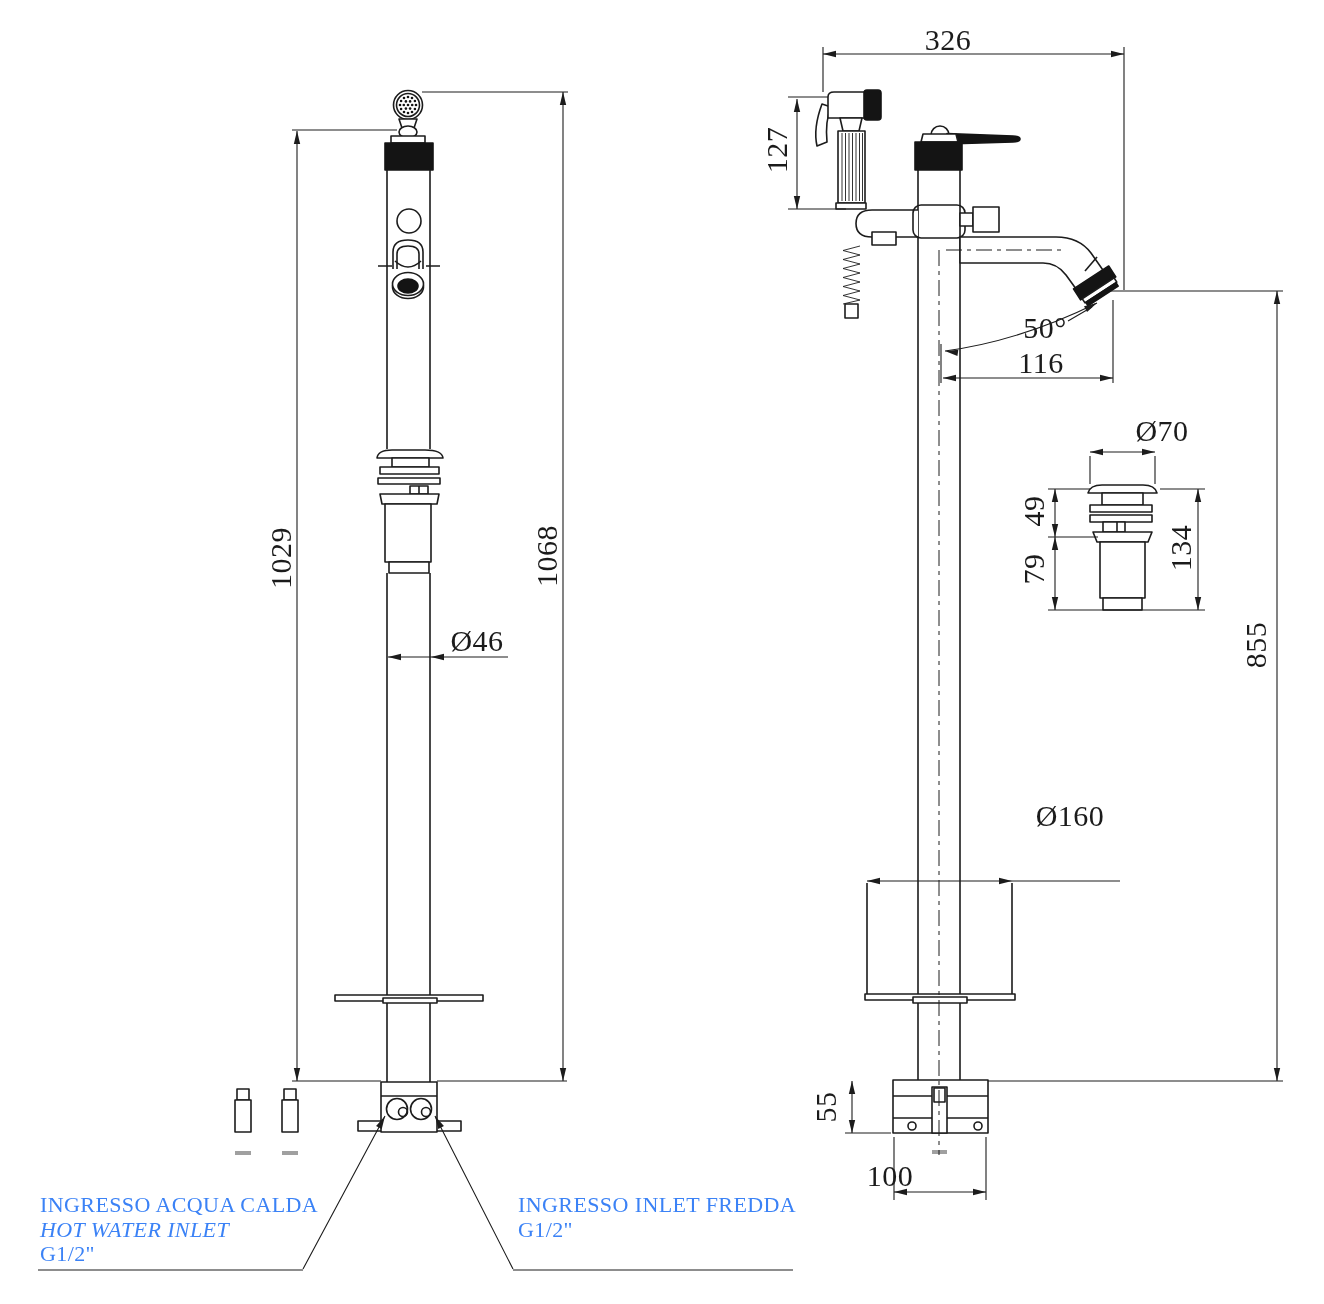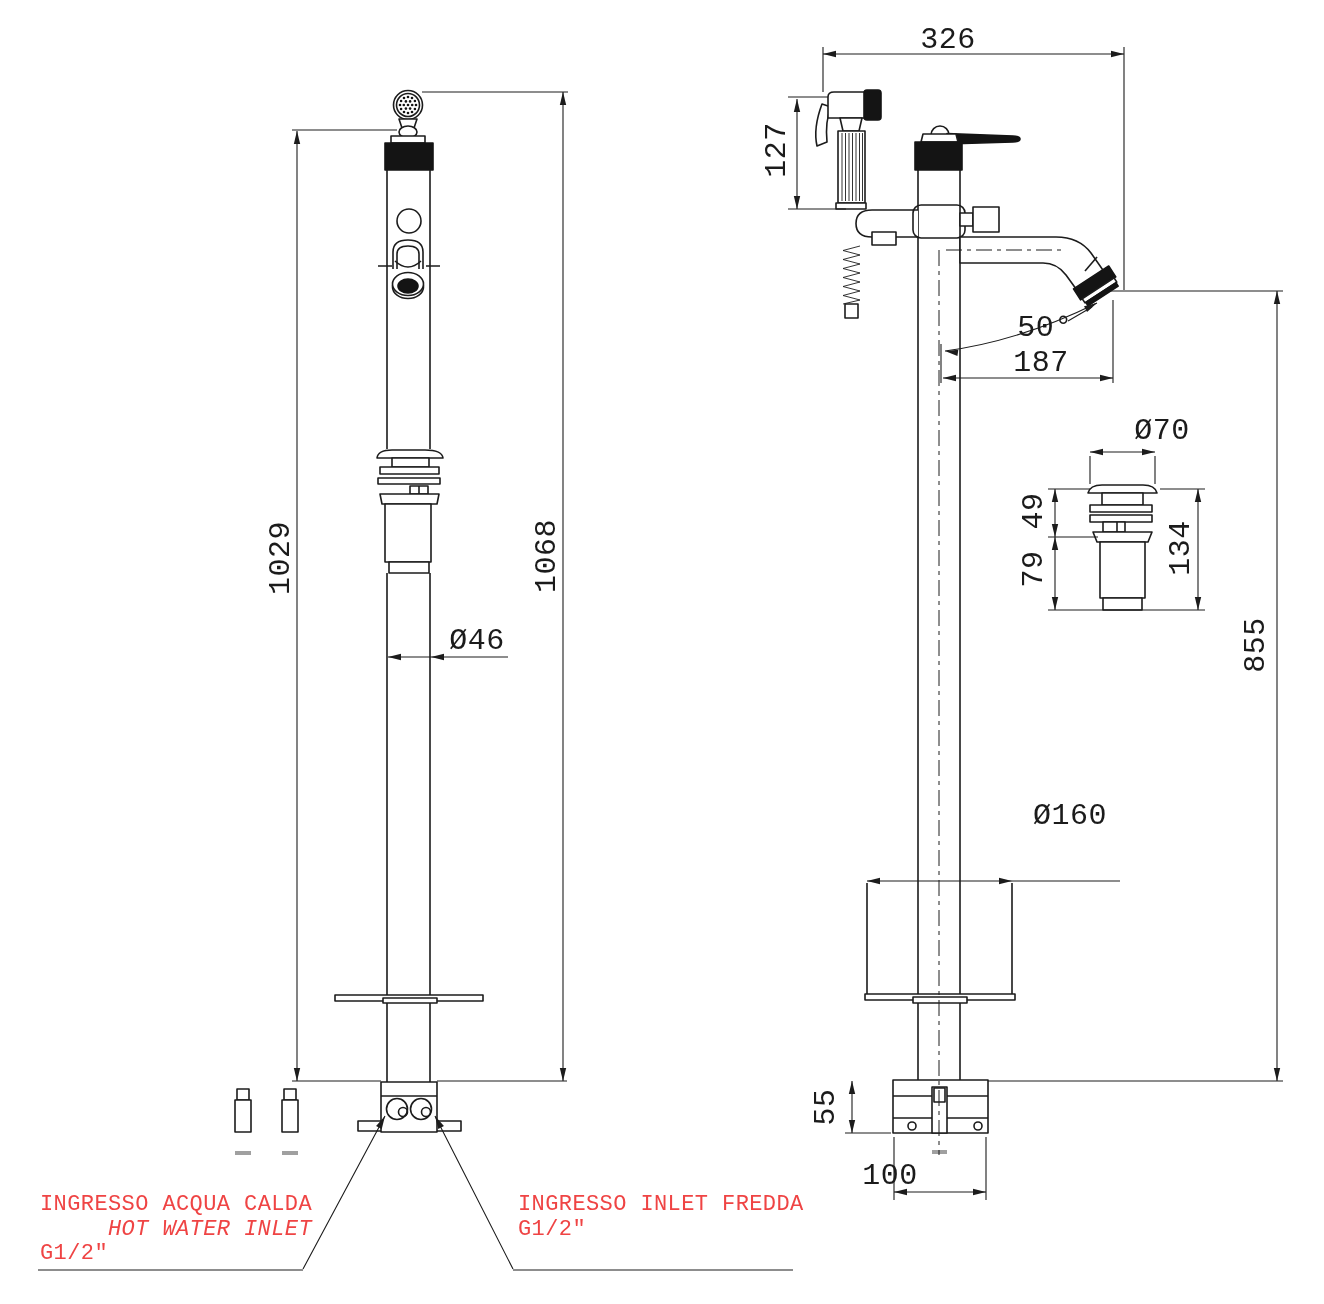--- a/index.html
+++ b/index.html
@@ -1,27 +1,27 @@
 <!DOCTYPE html>
 <html><head>
 <meta charset="utf-8">
 <style>
   html,body{margin:0;padding:0;background:#fff;}
   .canvas{
     position:relative;width:1324px;height:1304px;background:#fff;overflow:hidden;
-    font-family:Liberation Mono, monospace;color:#1b1b1b;
+    font-family:Liberation Serif, serif;color:#1b1b1b;
   }
   .canvas svg{position:absolute;left:0;top:0;}
   .dim{
     position:absolute;font-size:30px;letter-spacing:.5px;white-space:nowrap;
     transform:translate(-50%,-50%);color:#1b1b1b;
   }
   .dim.rot{transform:translate(-50%,-50%) rotate(-90deg);}
-  .lbl{position:absolute;font-size:22px;line-height:24.5px;letter-spacing:.4px;white-space:nowrap;color:#ef4444;}
-  .lbl .it{font-style:italic;text-align:right;}
+  .lbl{position:absolute;font-size:22px;line-height:24.5px;letter-spacing:.4px;white-space:nowrap;color:#3b82f6;}
+  .lbl .it{font-style:italic;}
   
   .part{stroke:#1c1c1c;stroke-width:1.6;fill:none;stroke-linejoin:round;stroke-linecap:butt;}
   .part .w{fill:#ffffff;}
   .part .blk{fill:#141414;stroke:#141414;}
   .part .gry{fill:#a0a0a0;stroke:none;}
   .part .thin{stroke-width:.9;}
   .part .cl{stroke-width:1;stroke-dasharray:16 5 4 5;}
   .dims{stroke:#1c1c1c;stroke-width:1.1;fill:none;}
   .dims polygon{fill:#1c1c1c;stroke:none;}
 </style>
@@ -262,21 +262,21 @@
         </g>
   </g>
 </svg>
 
   <div class="dim" style="left:948px;top:40px">326</div>
   <div class="dim rot" style="left:281px;top:558px">1029</div>
   <div class="dim rot" style="left:547px;top:556px">1068</div>
   <div class="dim" style="left:477px;top:641px">Ø46</div>
   <div class="dim rot" style="left:777px;top:150px">127</div>
   <div class="dim" style="left:1045px;top:328px">50°</div>
-  <div class="dim" style="left:1041px;top:363px">187</div>
+  <div class="dim" style="left:1041px;top:363px">116</div>
   <div class="dim" style="left:1162px;top:431px">Ø70</div>
   <div class="dim rot" style="left:1034px;top:511px">49</div>
   <div class="dim rot" style="left:1034px;top:569px">79</div>
   <div class="dim rot" style="left:1181px;top:548px">134</div>
   <div class="dim rot" style="left:1256px;top:645px">855</div>
   <div class="dim" style="left:1070px;top:816px">Ø160</div>
   <div class="dim rot" style="left:826px;top:1107px">55</div>
   <div class="dim" style="left:890px;top:1176px">100</div>
 
   <div class="lbl" style="left:40px;top:1193px">

